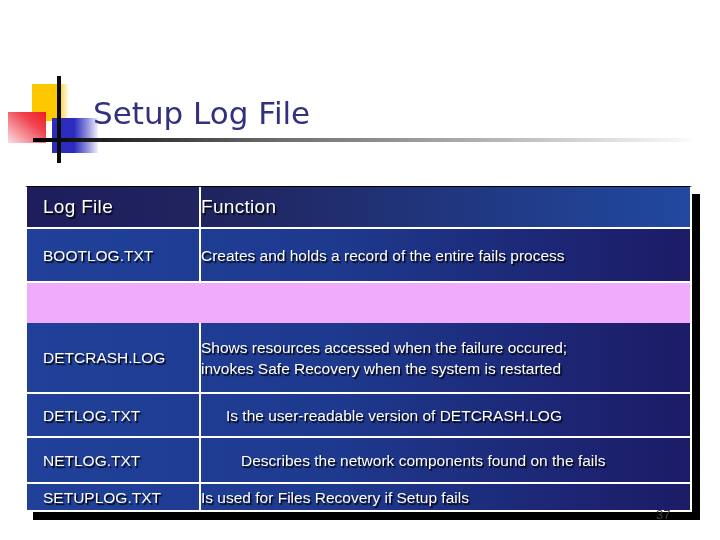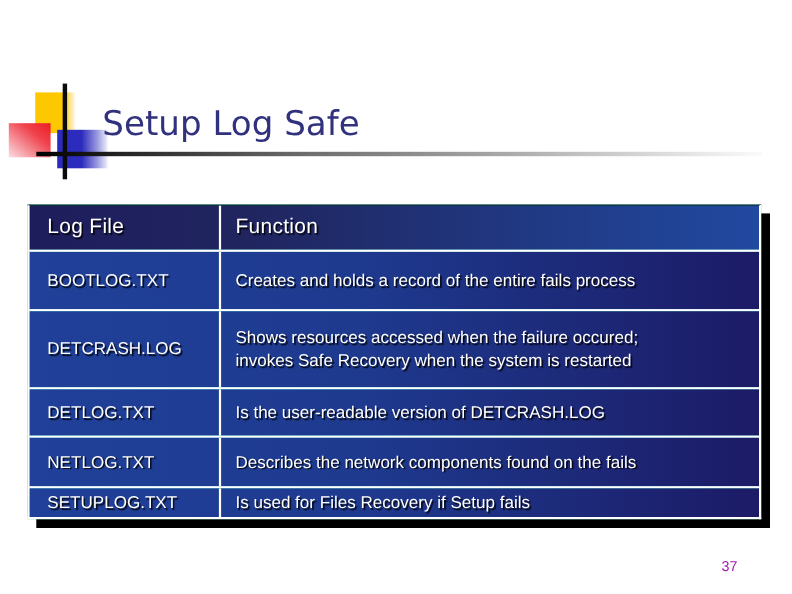--- a/index.html
+++ b/index.html
@@ -46,89 +46,88 @@
 
   
   .log-table {
     position: absolute; left: 25px; top: 186px; width: 667px;
     box-sizing: border-box;
     border-top: 1px solid #000000;
     border-left: 2px solid #ffffff;
     border-right: 2px solid #ffffff;
     border-bottom: 2px solid #ffffff;
     box-shadow: 8px 8px 0 0 #000000;
-    background: #14b8a6;
+    background: #f0abfc;
   }
   .trow {
     display: flex;
     align-items: stretch;
     border-bottom: 2px solid #ffffff;
   }
   .trow:last-child { border-bottom: none; }
 
   .trow.header {
     height: 40px;
     background: linear-gradient(90deg, #1e1d5c 0%, #20255f 30%, #2149a0 100%);
   }
   .trow.body {
     background: linear-gradient(90deg, #204099 0%, #1e3a8f 45%, #1c1b66 100%);
   }
   .h-r1 { height: 52px; justify-content: center; }
-  .h-r2 { height: 69px; }
-  .h-r3 { height: 42px; }
-  .h-r4 { height: 44px; }
+  .h-r2 { height: 69px; margin-top: 40px; }
+  .h-r3 { height: 42px; gap: 25px; }
+  .h-r4 { height: 44px; gap: 40px; }
   .h-r5 { height: 26px; }
 
   .cell {
     display: flex;
     align-items: center;
     color: #ffffff;
   }
   .cell.file {
     width: 174px;
     box-sizing: border-box;
     padding-left: 16px;
     border-right: 2px solid #ffffff;
     flex: 0 0 auto;
   }
   .cell.func {
     flex: 1 1 auto;
-    padding-left: 13px;
     padding-right: 8px;
     white-space: pre-line;
   }
   .trow.header .cell {
     font-size: 19px;
     letter-spacing: 0.3px;
     text-shadow: 1.5px 1.5px 1px rgba(0,0,0,0.85);
   }
   .trow.body .cell {
     font-size: 15.5px;
     line-height: 21px;
     text-shadow: 1.5px 1.5px 1px rgba(0,0,0,0.9);
   }
 
   
   .slide-number {
     position: absolute; left: 656px; top: 507px;
-    font-size: 13px; color: #a21caf;
+    font-size: 13px; color: #404040;
   }
 </style>
 </head>
 <body>
 
 <div class="slide">
 
   <div class="deco-yellow"></div>
   <div class="deco-red"></div>
   <div class="deco-blue"></div>
   <div class="deco-vline"></div>
   <div class="rule-line"></div>
 
-  <div class="slide-title">Setup Log Safe</div>
+  <div class="slide-title">Setup Log File</div>
 
   <div class="log-table">
 
     <div class="trow header">
       <div class="cell file">Log File</div>
       <div class="cell func">Function</div>
     </div>
 
     <div class="trow body h-r1">
       <div class="cell file">BOOTLOG.TXT</div>

